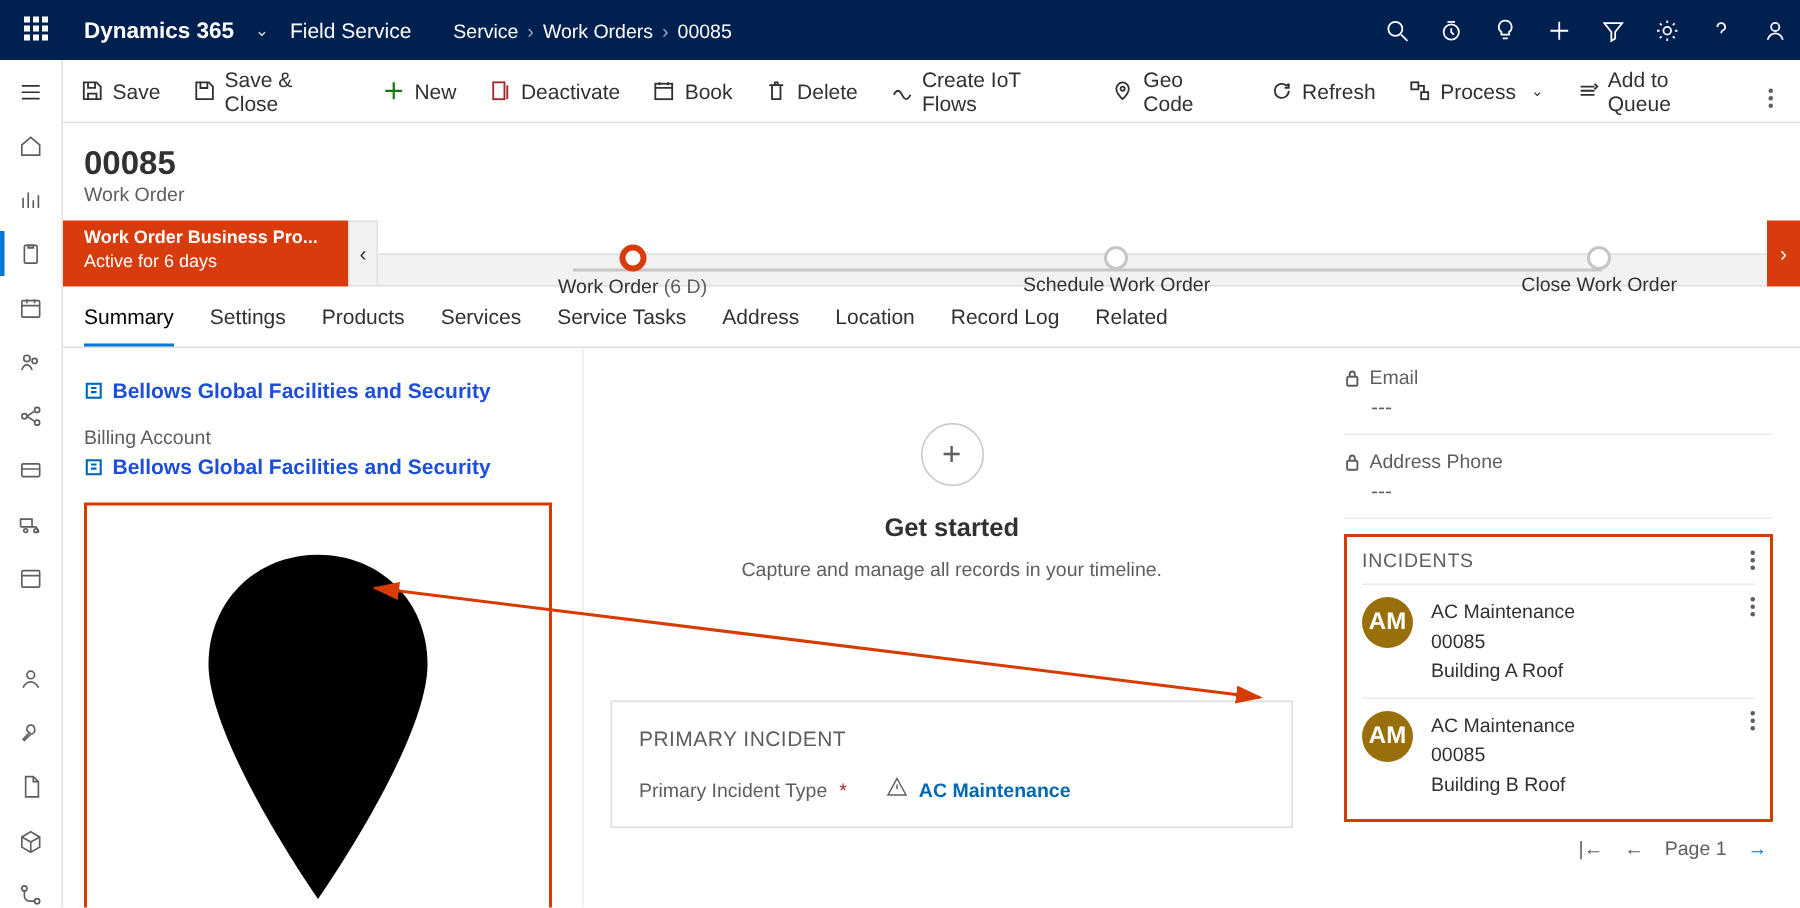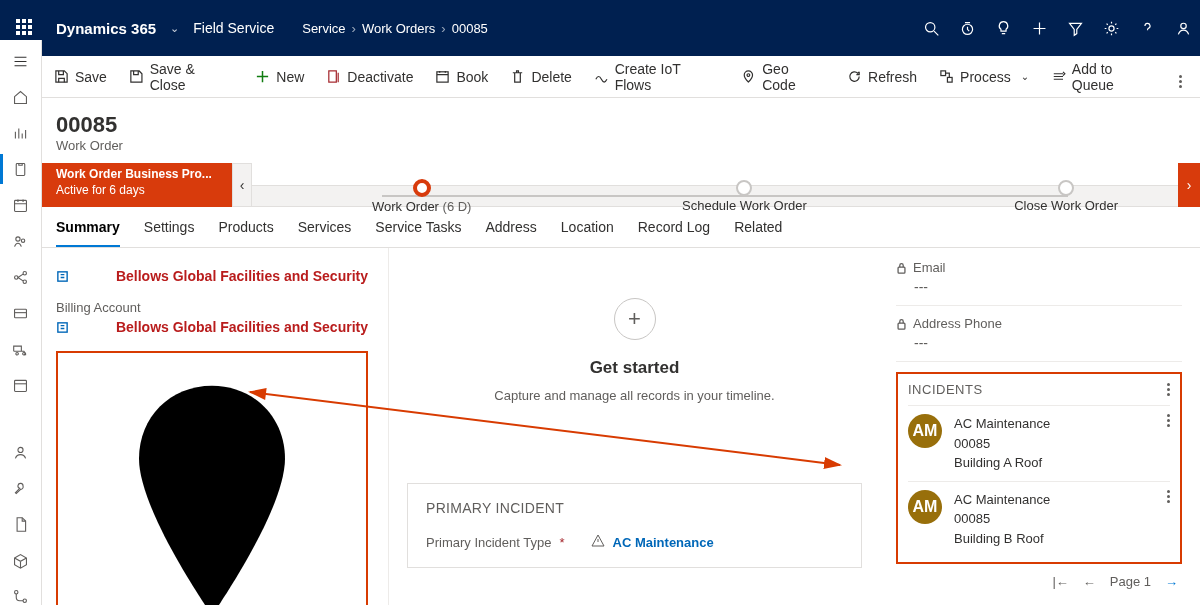--- a/index.html
+++ b/index.html
@@ -1,19 +1,19 @@
 <!DOCTYPE html>
 <html><head>
 <meta charset="utf-8">
 <style>
 * { box-sizing: border-box; margin: 0; padding: 0; }
 body { font-family: "Segoe UI", Arial, sans-serif; font-size: 14px; color: #323130; background: #fff; width: 1200px; height: 605px; overflow: hidden; position: relative; }
 
 
-.topnav { background: #002050; color: #fff; height: 56px; display: flex; align-items: center; padding: 0 8px; }
+.topnav { background: #002050; color: #fff; height: 40px; display: flex; align-items: center; padding: 0 8px; }
 .topnav .left { display: flex; align-items: center; gap: 14px; }
 .topnav .waffle { width: 18px; height: 18px; display: grid; grid-template-columns: repeat(3,4px); grid-template-rows: repeat(3,4px); gap: 2px; margin: 0 8px; cursor: pointer; }
 .topnav .waffle span { background: #fff; width: 4px; height: 4px; }
 .topnav .brand { font-weight: 600; font-size: 15px; }
 .topnav .chev { font-size: 11px; opacity: .8; }
 .topnav .service { font-size: 14px; }
 .topnav .bc { font-size: 13px; display: flex; gap: 6px; align-items: center; }
 .topnav .bc .sep { opacity: .6; }
 .topnav .right { margin-left: auto; display: flex; gap: 18px; align-items: center; }
 .topnav .right .ico { width: 18px; height: 18px; display: inline-flex; align-items: center; justify-content: center; cursor: pointer; }
@@ -45,32 +45,32 @@
 .bpf .track { flex: 1; background: #f3f2f1; position: relative; display: flex; align-items: center; border-top:1px solid #e1dfdd; border-bottom:1px solid #e1dfdd;margin-top:22px; }
 .bpf .line { position:absolute; top:9px; left:130px; right:110px; height:2px; background:#c8c6c4; }
 .bpf .stage { position:absolute; text-align:center; font-size:13px; }
 .bpf .stage .dot { width:16px; height:16px; border-radius:50%; background:#fff; border:2px solid #c8c6c4; margin:0 auto 2px; }
 .bpf .stage.active .dot { border:4px solid #d83b0c; width:18px; height:18px; }
 .bpf .expand { width:22px; background:#d83b0c; color:#fff; display:flex; align-items:center; justify-content:center; cursor:pointer; }
 
 
 .tabs { display:flex; gap:24px; padding: 12px 0 0 56px; border-bottom:1px solid #e1dfdd; font-size:14px; }
 .tabs .tab { padding-bottom:10px; cursor:pointer; }
-.tabs .tab.selected { font-weight:700; border-bottom:2px solid #0078d4; color:#000; }
+.tabs .tab.selected { font-weight:400; border-bottom:2px solid #0078d4; color:#000; }
 
 
 .main { display:flex; margin-left:42px; height: calc(605px - 40px - 42px - 54px - 44px - 40px); }
 .col-left { width: 347px; border-right:1px solid #edebe9; padding: 16px 20px 0 14px; position:relative; }
 .col-mid { flex:1; padding: 0 18px; position:relative; }
 .col-right { width: 320px; padding: 12px 18px 0 16px; position:relative; }
 
 .field { margin-bottom: 16px; }
 .field .lbl { font-size: 13px; color: #605e5c; display:flex; align-items:center; gap:4px; }
 .field .val { font-size: 14px; padding-top:4px; }
-.field .link { color:#b91c1c; font-weight:600; display:flex; align-items:center; gap:6px;justify-content:space-between; }
+.field .link { color:#1d4ed8; font-weight:600; display:flex; align-items:center; gap:6px; }
 .field .link svg { width:13px; height:13px; stroke:#0067b8; fill:none; stroke-width:1.5; }
 .req { color:#a4262c; }
 
 .highlight-box { border:2px solid #d83b01; padding:6px 8px 8px; margin-bottom:14px; }
 
 .getstarted { text-align:center; padding-top: 50px; }
 .getstarted .circle { width:42px; height:42px; border:1px solid #c8c6c4; border-radius:50%; margin:0 auto 18px; display:flex; align-items:center; justify-content:center; color:#605e5c; font-size:22px; cursor:pointer; }
 .getstarted .ttl { font-size:17px; font-weight:600; margin-bottom:10px; }
 .getstarted .desc { font-size:13px; color:#605e5c; }
 

